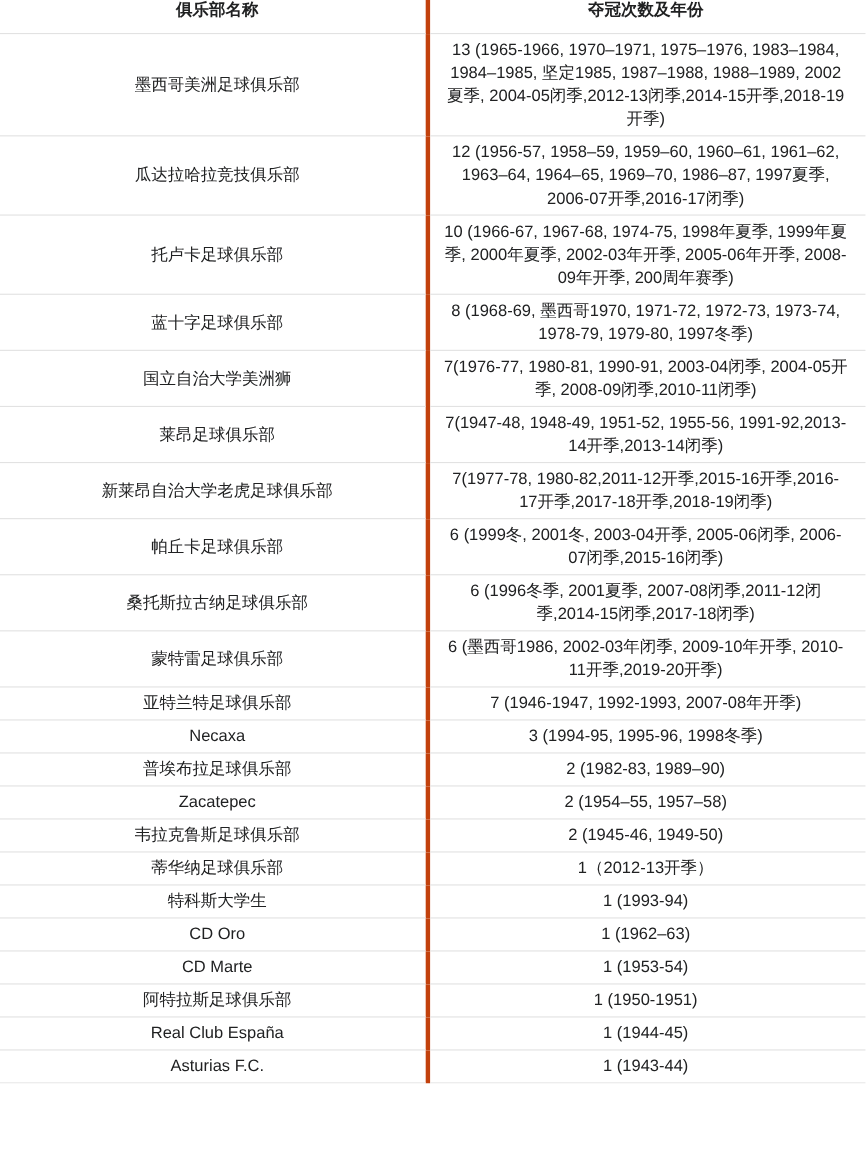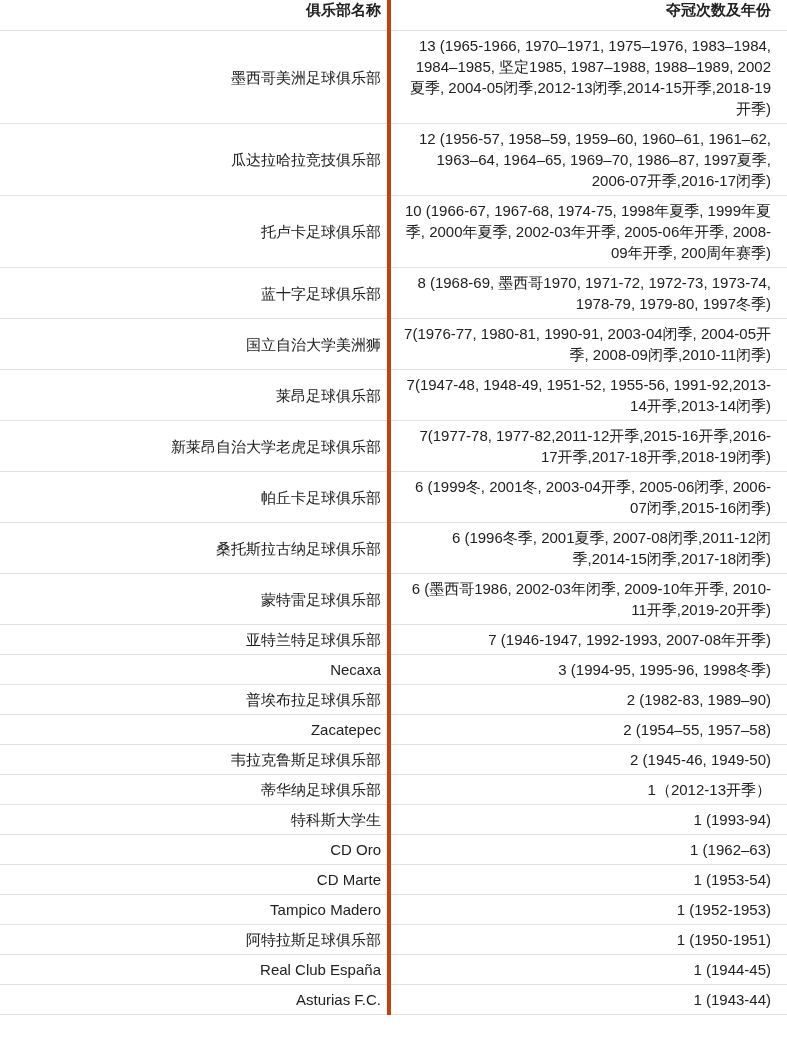--- a/index.html
+++ b/index.html
@@ -14,21 +14,21 @@
     color: #202122;
   }
   table.champ-table {
     width: 787px;
     border-collapse: collapse;
     table-layout: fixed;
   }
   col.c1 { width: 389px; }
   col.c2 { width: 398px; }
   th, td {
-    text-align: right;
+    text-align: center;
     vertical-align: middle;
     line-height: 21px;
     border-bottom: 1px solid #e2e2e2;
     word-wrap: break-word;
   }
   th {
     font-weight: 700;
     padding: 0 6px 11px 14px;
     line-height: 19px;
   }
@@ -76,21 +76,21 @@
       <tr>
         <td class="club">国立自治大学美洲狮</td>
         <td class="titles">7(1976-77, 1980-81, 1990-91, 2003-04闭季, 2004-05开季, 2008-09闭季,2010-11闭季)</td>
       </tr>
       <tr>
         <td class="club">莱昂足球俱乐部</td>
         <td class="titles">7(1947-48, 1948-49, 1951-52, 1955-56, 1991-92,2013-14开季,2013-14闭季)</td>
       </tr>
       <tr>
         <td class="club">新莱昂自治大学老虎足球俱乐部</td>
-        <td class="titles">7(1977-78, 1977-82,2011-12开季,2015-16开季,2016-17开季,2017-18开季,2018-19闭季)</td>
+        <td class="titles">7(1977-78, 1980-82,2011-12开季,2015-16开季,2016-17开季,2017-18开季,2018-19闭季)</td>
       </tr>
       <tr>
         <td class="club">帕丘卡足球俱乐部</td>
         <td class="titles">6 (1999冬, 2001冬, 2003-04开季, 2005-06闭季, 2006-07闭季,2015-16闭季)</td>
       </tr>
       <tr>
         <td class="club">桑托斯拉古纳足球俱乐部</td>
         <td class="titles">6 (1996冬季, 2001夏季, 2007-08闭季,2011-12闭季,2014-15闭季,2017-18闭季)</td>
       </tr>
       <tr>
@@ -127,24 +127,20 @@
       </tr>
       <tr>
         <td class="club">CD Oro</td>
         <td class="titles">1 (1962–63)</td>
       </tr>
       <tr>
         <td class="club">CD Marte</td>
         <td class="titles">1 (1953-54)</td>
       </tr>
       <tr>
-        <td class="club">Tampico Madero</td>
-        <td class="titles">1 (1952-1953)</td>
-      </tr>
-      <tr>
         <td class="club">阿特拉斯足球俱乐部</td>
         <td class="titles">1 (1950-1951)</td>
       </tr>
       <tr>
         <td class="club">Real Club España</td>
         <td class="titles">1 (1944-45)</td>
       </tr>
       <tr>
         <td class="club">Asturias F.C.</td>
         <td class="titles">1 (1943-44)</td>

